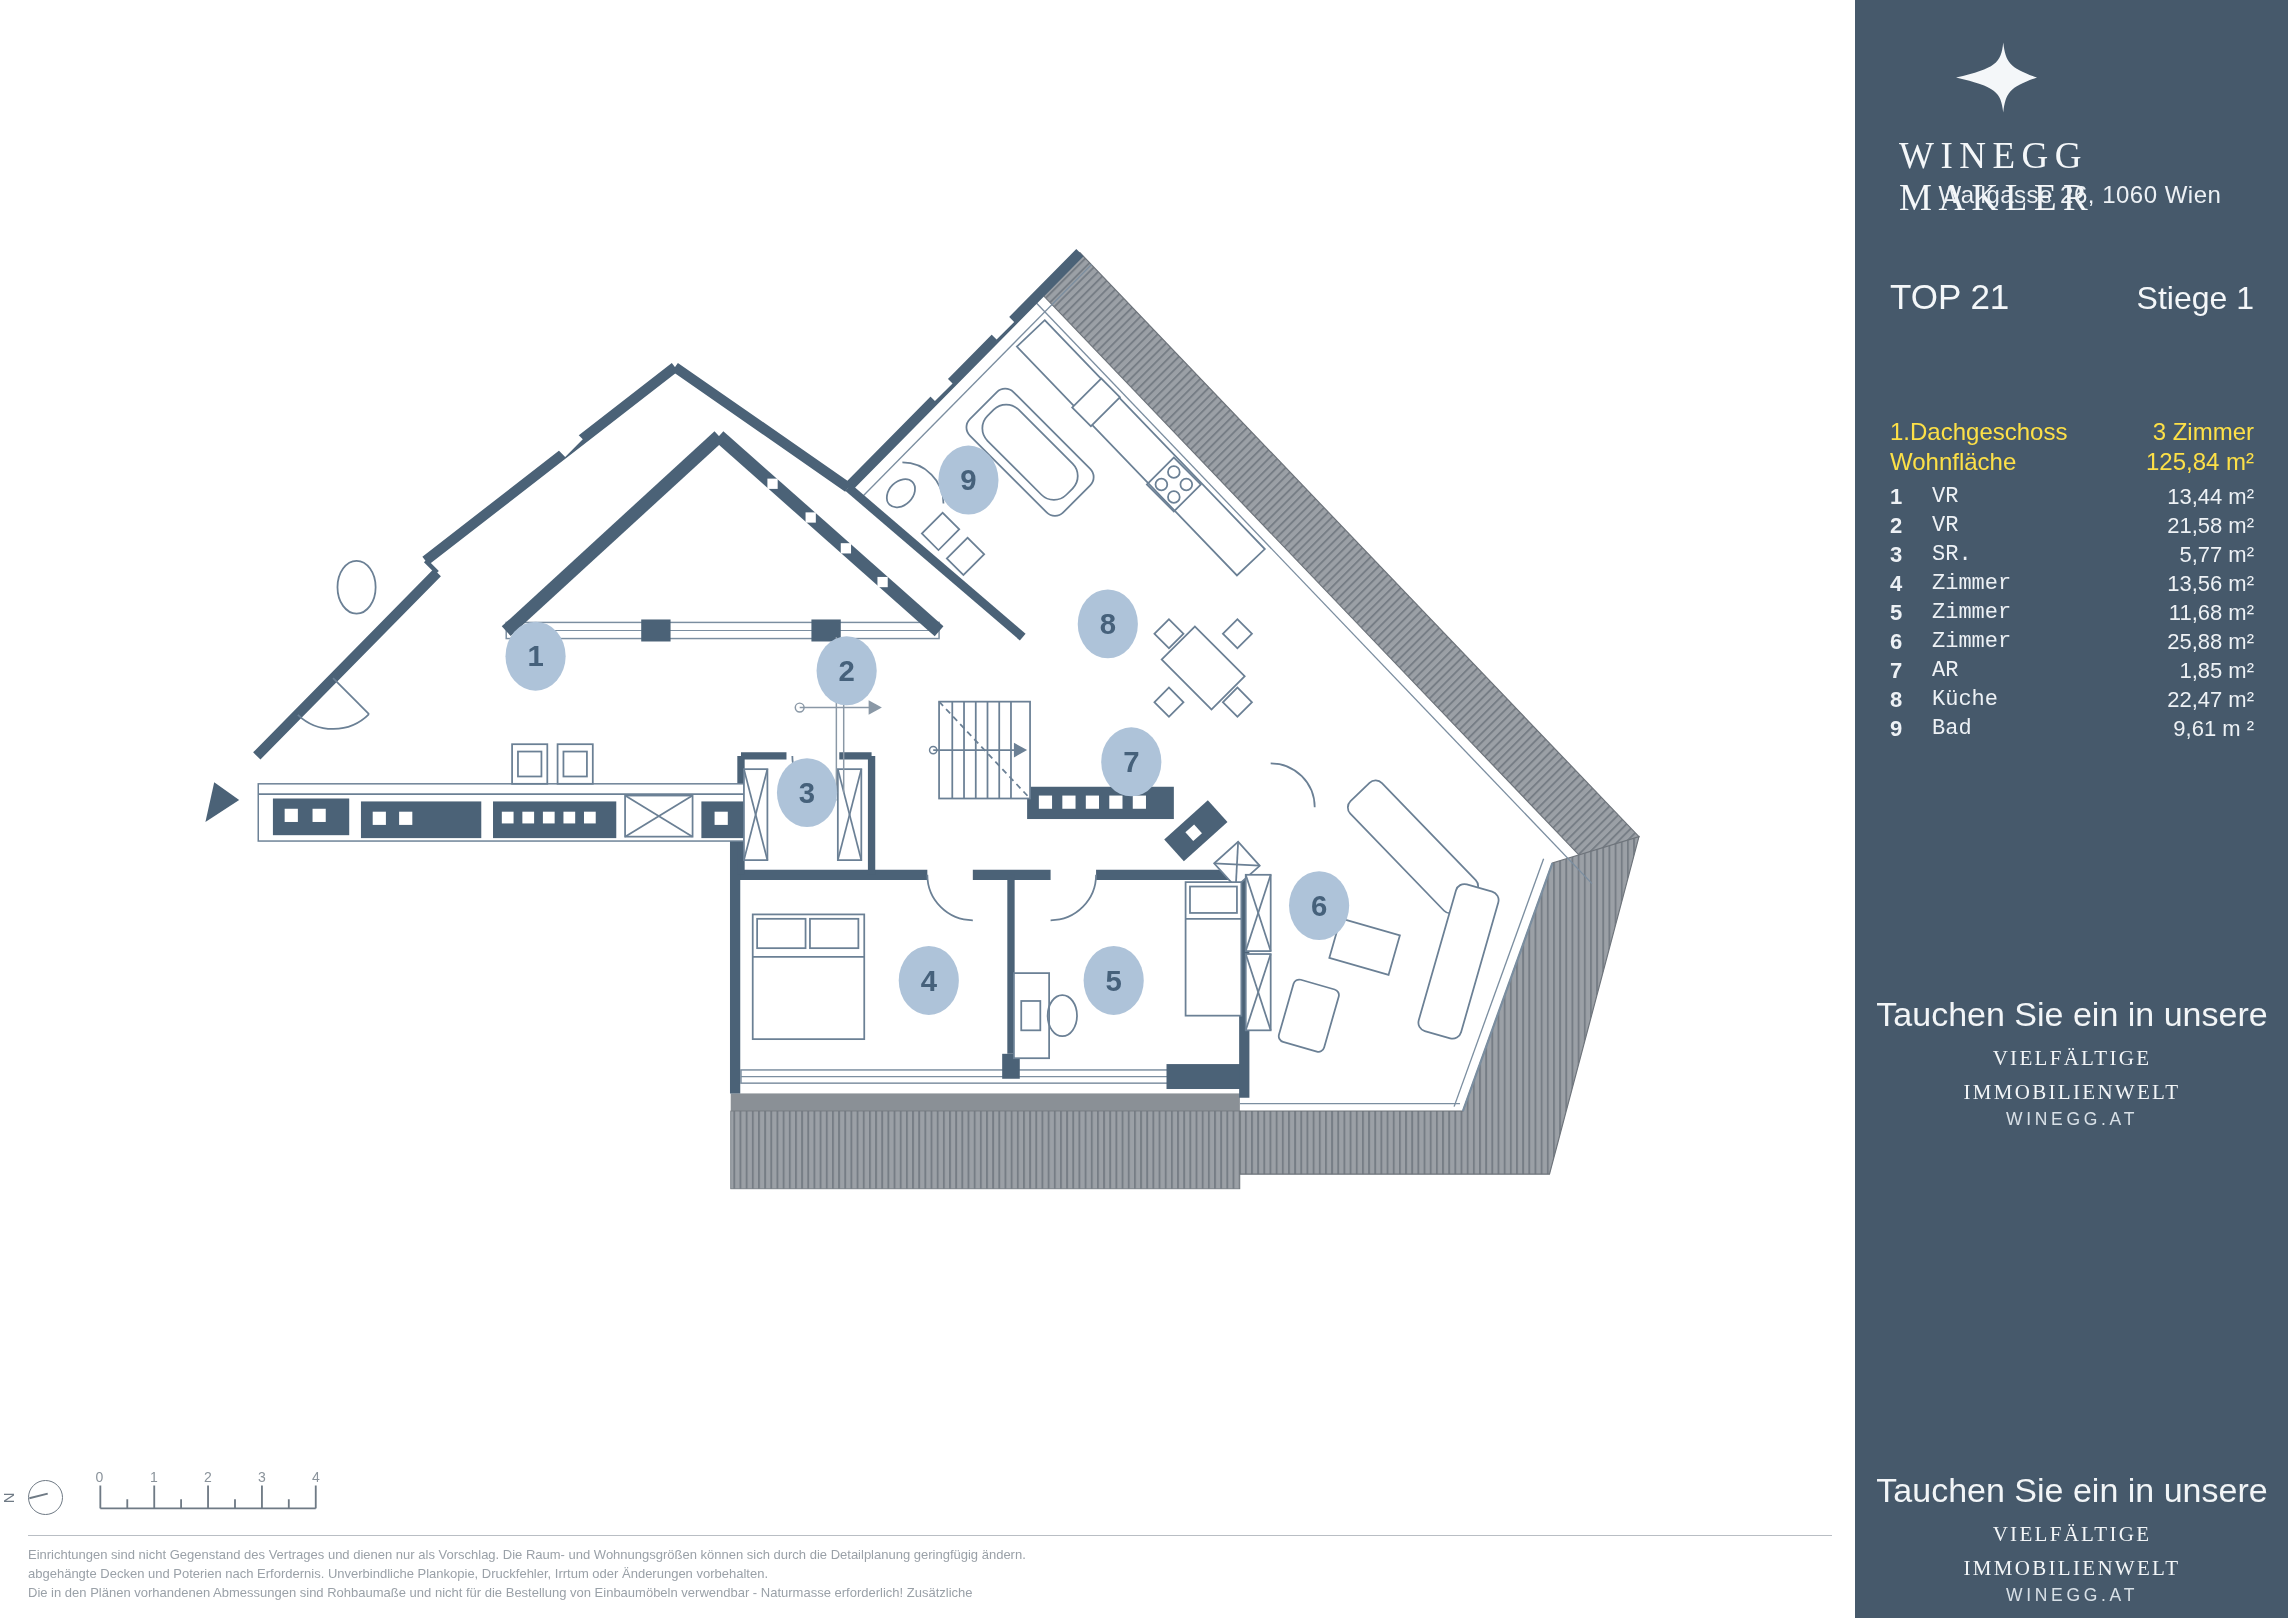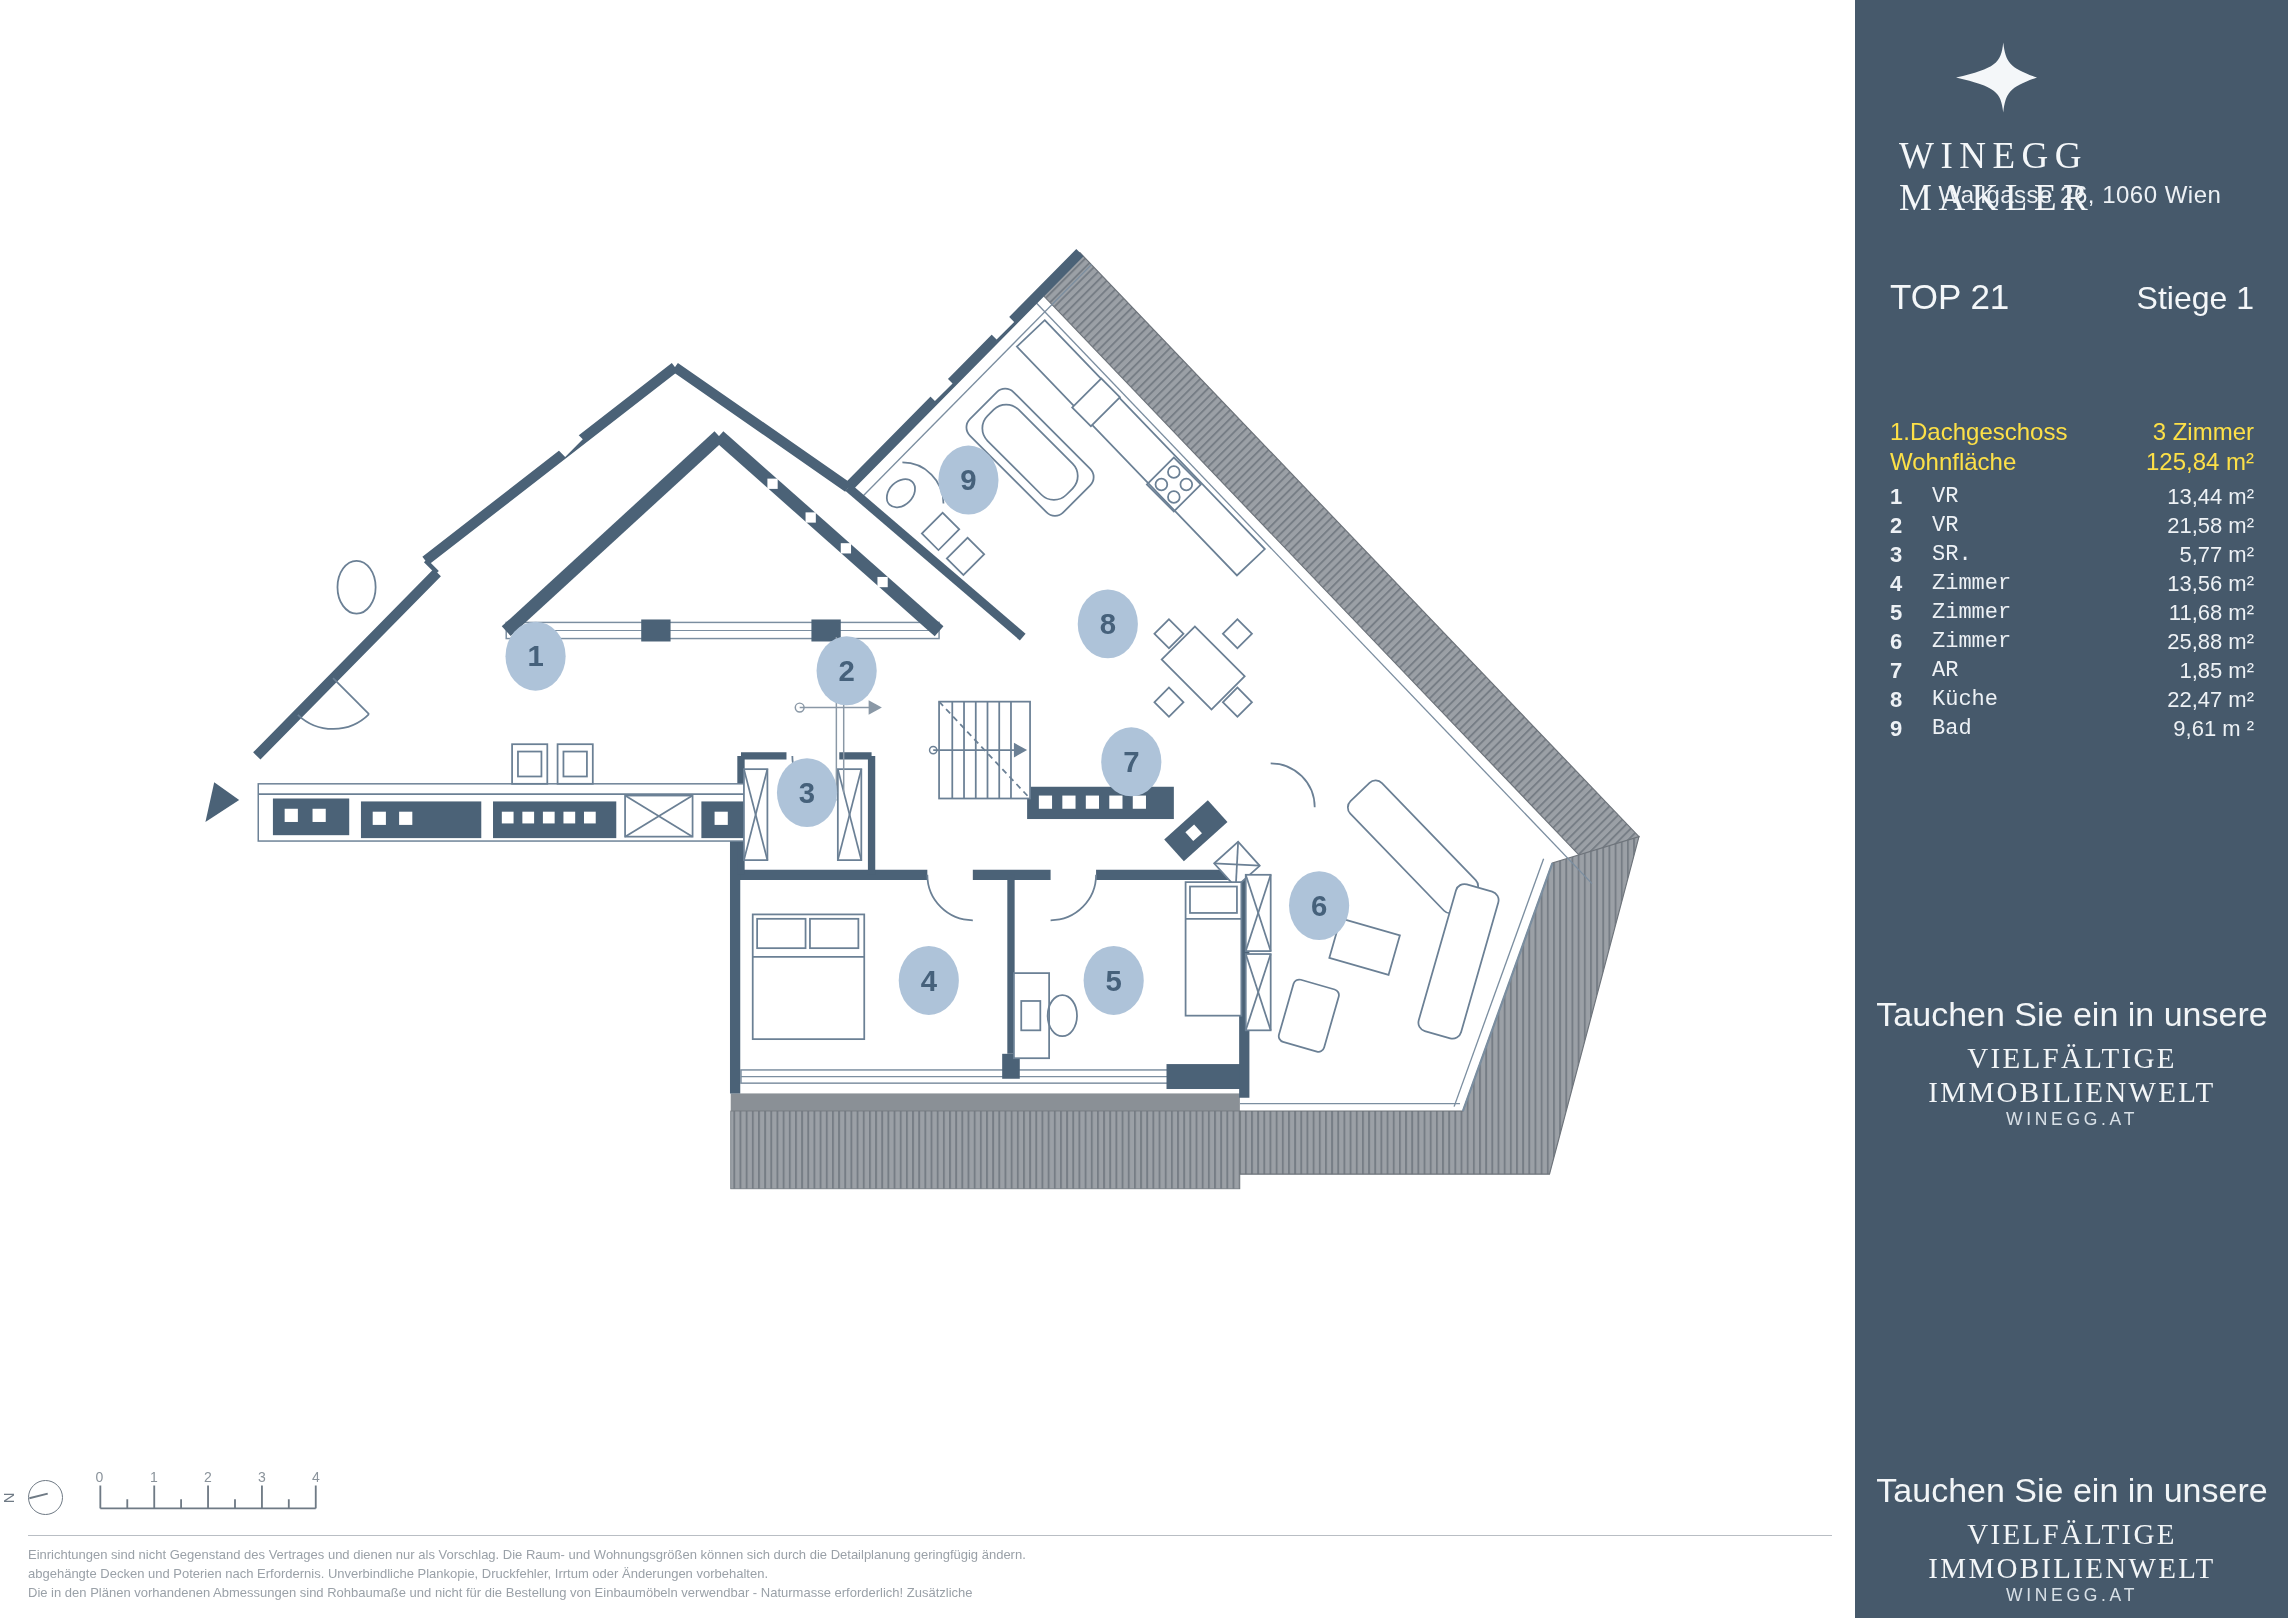--- a/index.html
+++ b/index.html
@@ -62,21 +62,21 @@
   .meta .row{display:flex;justify-content:space-between;line-height:30px;}
   .roomtable{position:absolute;left:35px;right:35px;top:482px;font-size:22px;}
   .roomtable .rrow{display:flex;line-height:29px;color:#EDF1F5;}
   .roomtable .rnr{width:42px;font-weight:700;}
   .roomtable .rlabel{flex:1;font-family:Liberation Mono, monospace;}
   .roomtable .rarea{text-align:right;}
   .promo{position:absolute;left:0;width:100%;text-align:center;color:#F2F5F7;}
   .promo.mid{top:995px;}
   .promo.bottom{top:1471px;}
   .promo .intro{font-size:34px;margin-bottom:7.4px;}
-  .promo .serif{font-family:"Liberation Serif",serif;font-size:29px;
+  .promo .serif{font-family:"Liberation Serif",serif;font-size:21px;
     line-height:34px;letter-spacing:2.3px;}
   .promo .site{font-size:17.5px;letter-spacing:3.7px;color:#D8E0E7;}
 </style>
 </head>
 <body>
 
 <div id="stage">
 
   <svg id="plan-svg" viewBox="0 0 1560 1103">
     <defs>

